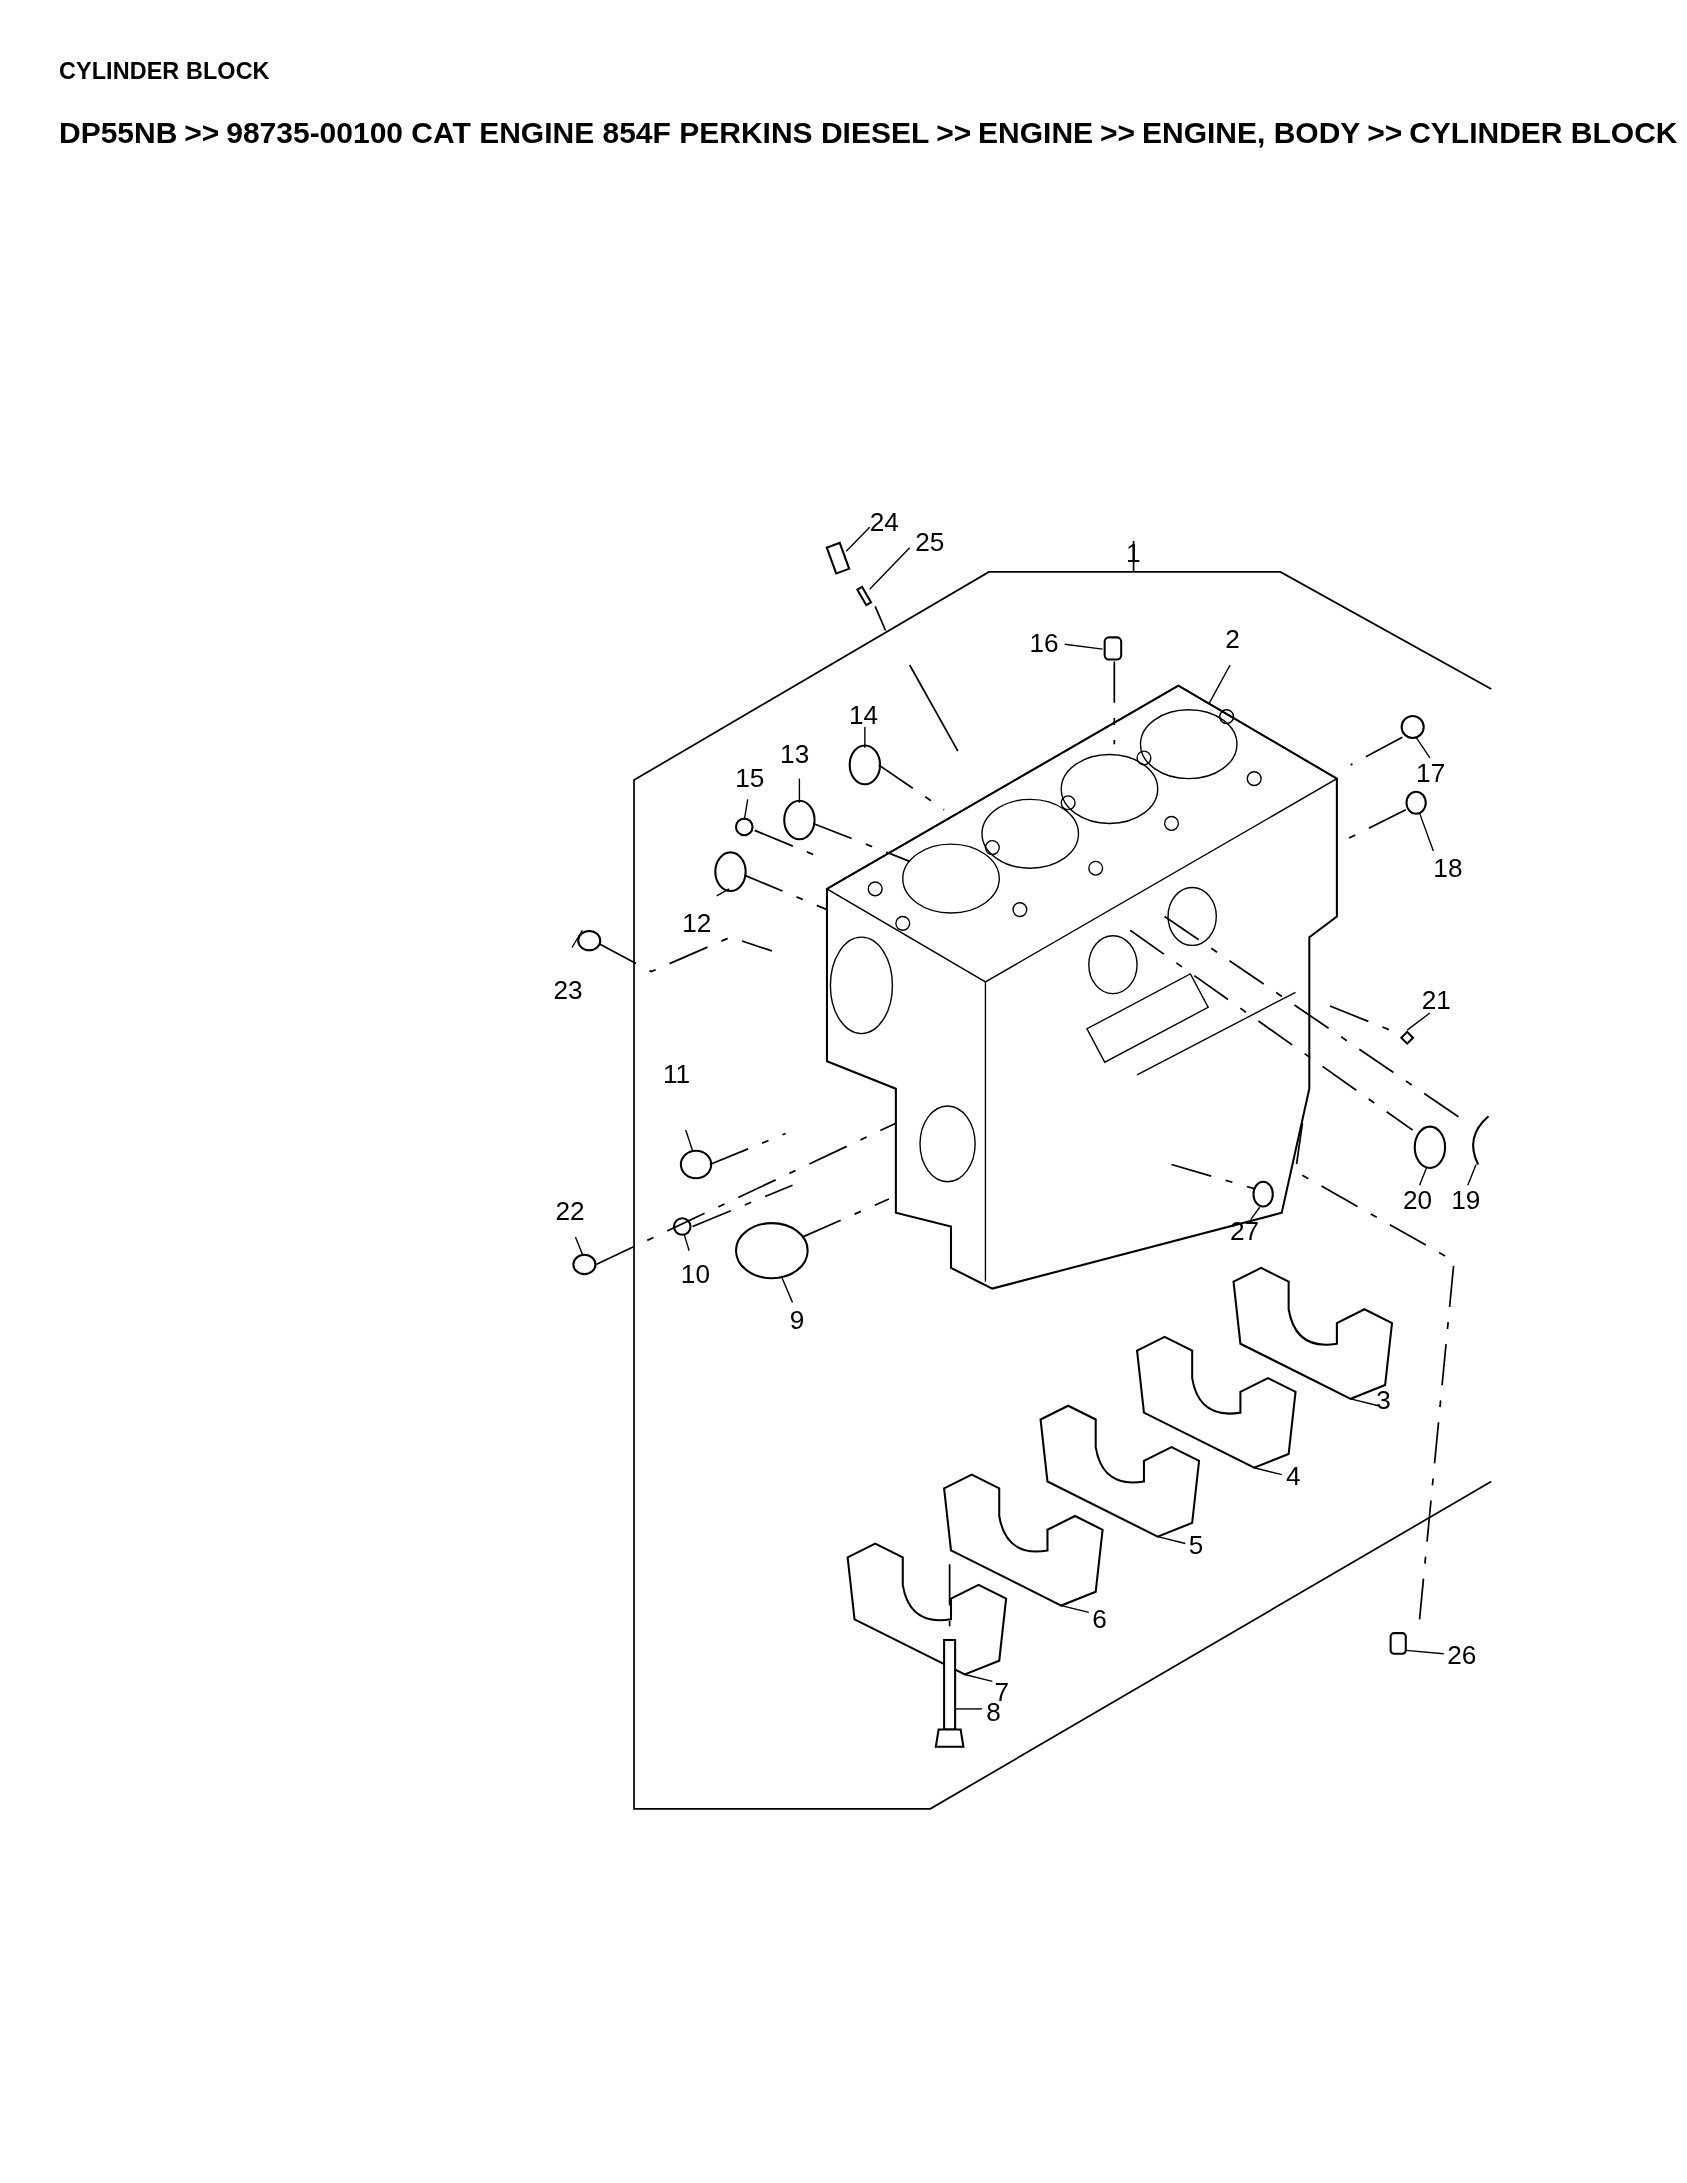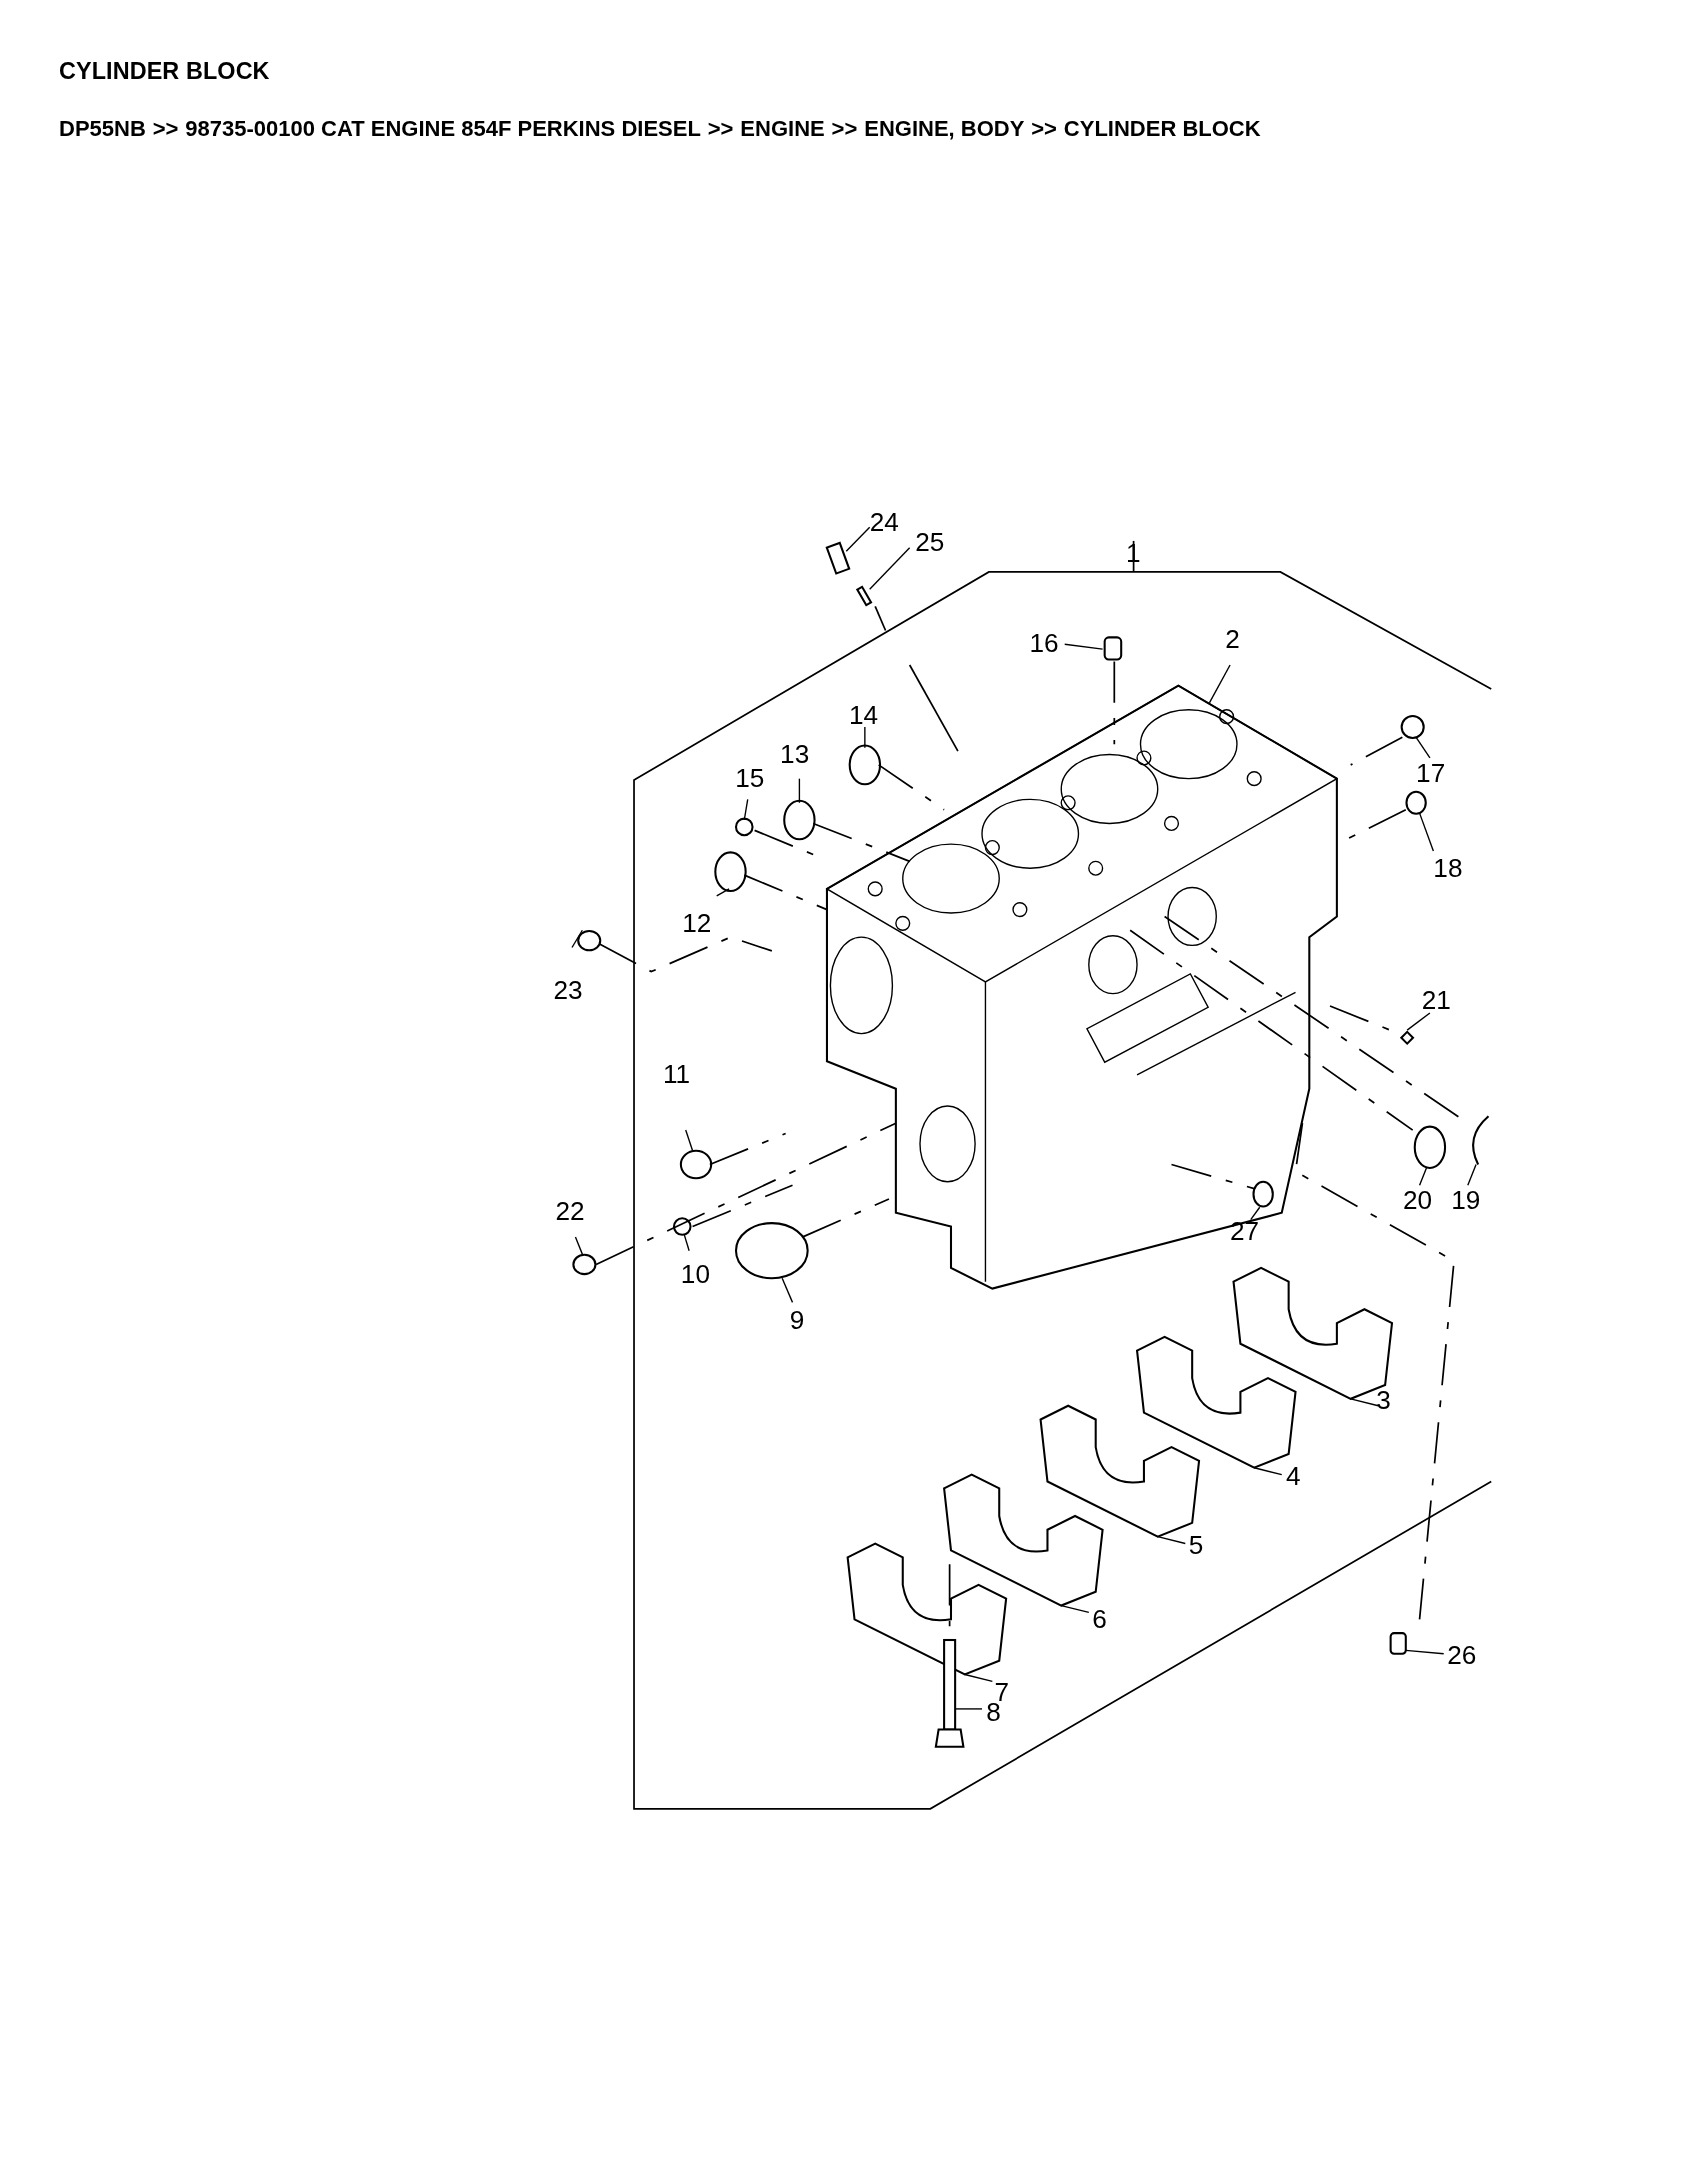--- a/index.html
+++ b/index.html
@@ -1,18 +1,18 @@
 <!DOCTYPE html>
 <html style="font-size:11px"><head>
 <meta charset="utf-8">
 <style>
   html,body{margin:0;padding:0;background:#ffffff;}
   body{width:1687px;height:2183px;position:relative;overflow:hidden;font-family:"Liberation Sans",sans-serif;color:#000;}
   .title{position:absolute;left:59px;top:58px;font-size:23.4px;font-weight:bold;letter-spacing:0.1px;}
-  .crumb{position:absolute;left:59px;top:116px;font-size:22px;font-weight:bold;white-space:nowrap;}
+  .crumb{position:absolute;left:59px;top:116px;font-size:30px;font-weight:bold;white-space:nowrap;}
   .crumb span{display:inline;}
   .sep{margin:0 6.9px;}
   svg.diagram{position:absolute;left:0;top:0;}
   .callout{font-family:"Liberation Sans",sans-serif;font-size:38px;fill:#000;}
   .ln{stroke:#000;stroke-width:2.5;fill:none;}
   .dash{stroke:#000;stroke-width:2.5;fill:none;stroke-dasharray:60 22 10 22;}
   .part{stroke:#000;stroke-width:3;fill:#fff;}
   .thin{stroke:#000;stroke-width:2;fill:none;}
 </style>
 </head>

